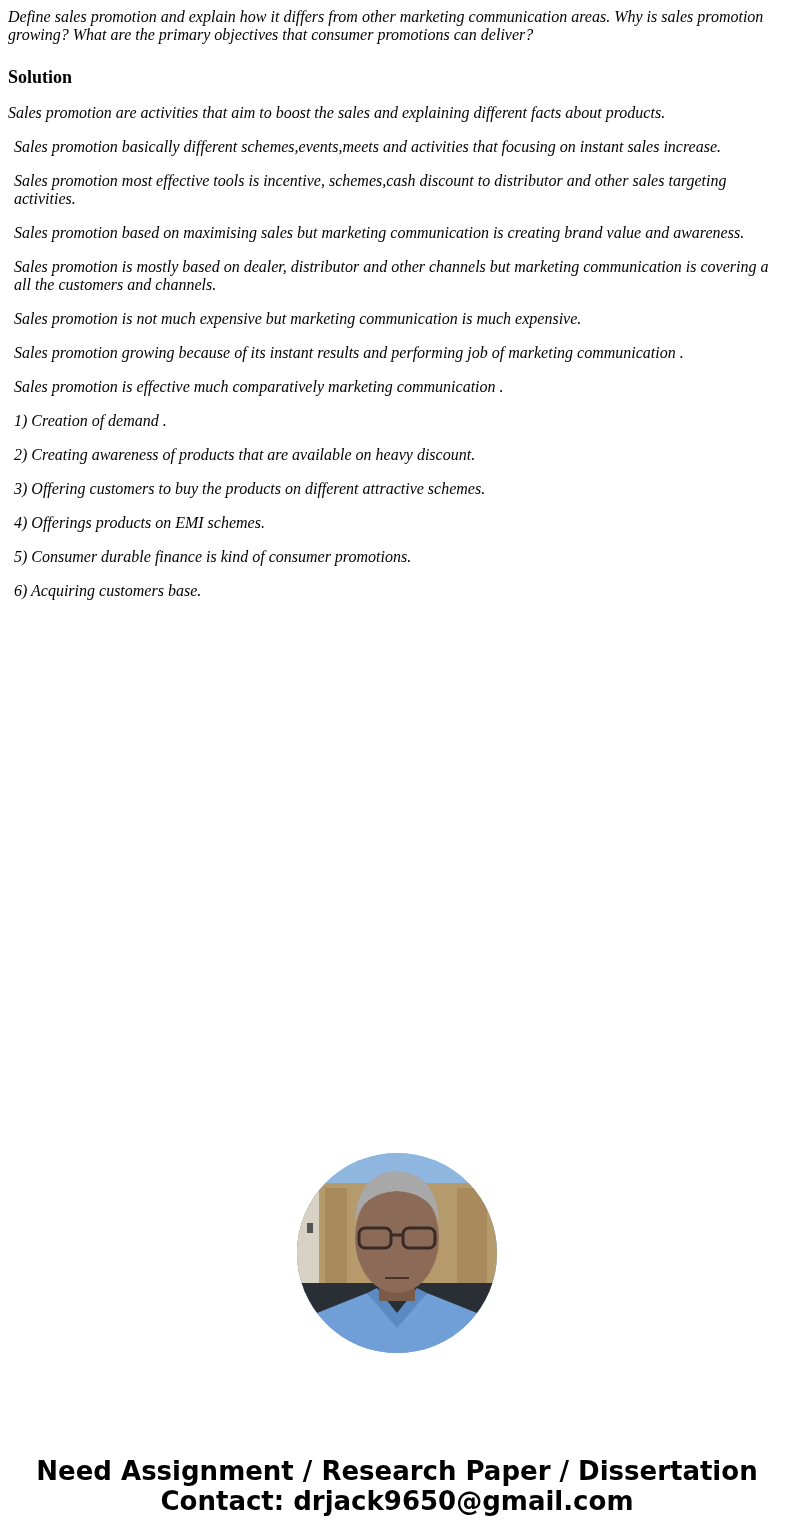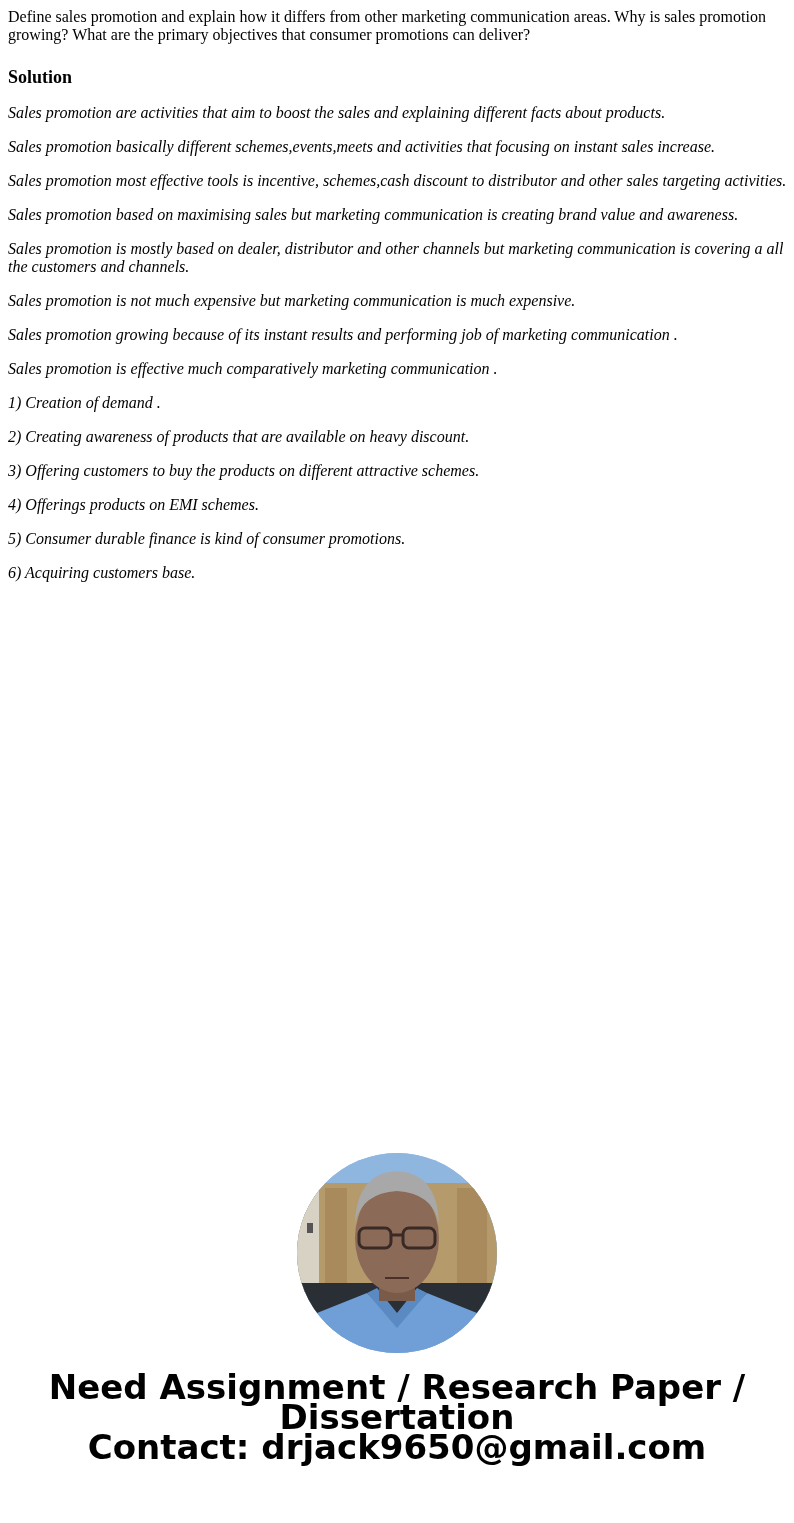--- a/index.html
+++ b/index.html
@@ -7,50 +7,50 @@
     width: 794px;
     height: 1523px;
     position: relative;
     overflow: hidden;
     font-family: "Liberation Serif", serif;
     color: #000000;
     font-size: 16px;
     line-height: 18px;
   }
   .content { position: absolute; left: 8px; top: 8px; width: 780px; }
-  .question { margin: 0 0 8px 0; }
+  .question { margin: 0 0 8px 0; font-style: italic; }
   h3.solution-heading {
     font-size: 18px;
     font-weight: bold;
     margin: 22px 0 0 0;
     line-height: 22px;
   }
   .answer p { margin: 0; }
-  .answer p + p { margin-top: 16px; }
+  .answer p + p { margin-top: 16px; margin-left: 6px; }
   .answer { margin-top: 16px; font-style: italic; }
   .avatar {
     position: absolute;
     left: 297px;
     top: 1153px;
     width: 200px;
     height: 200px;
     border-radius: 50%;
     overflow: hidden;
     background: #8fb6df;
   }
   .avatar svg { display: block; }
   .promo {
     position: absolute;
     left: 0;
-    top: 1372px;
+    top: 1456px;
     width: 794px;
     text-align: center;
     font-family: "DejaVu Sans", sans-serif;
     font-weight: bold;
-    font-size: 34px;
+    font-size: 26px;
     line-height: 30px;
   }
   .promo div { margin: 0; }
 </style>
 </head>
 <body>
 
 <div class="content">
   <div class="question">Define sales promotion and explain how it differs from other marketing communication areas. Why is sales promotion growing? What are the primary objectives that consumer promotions can deliver?</div>
   <h3 class="solution-heading">Solution</h3>

